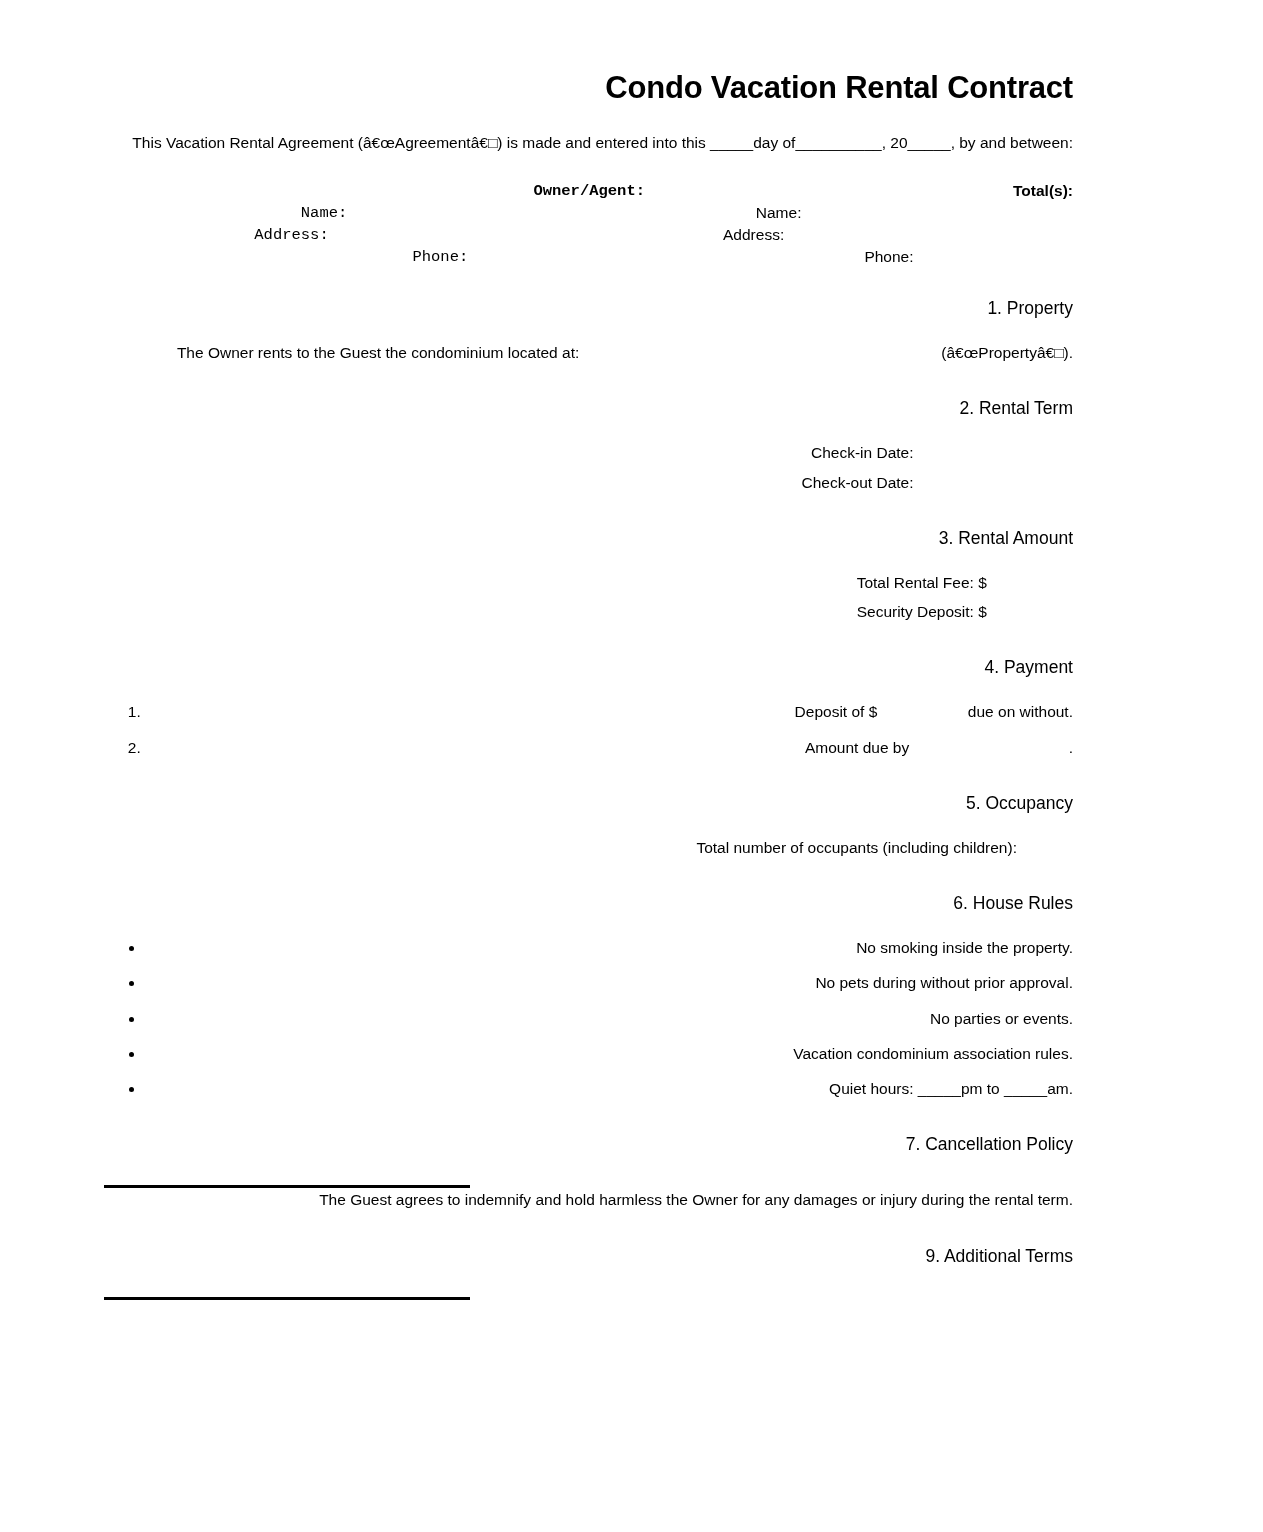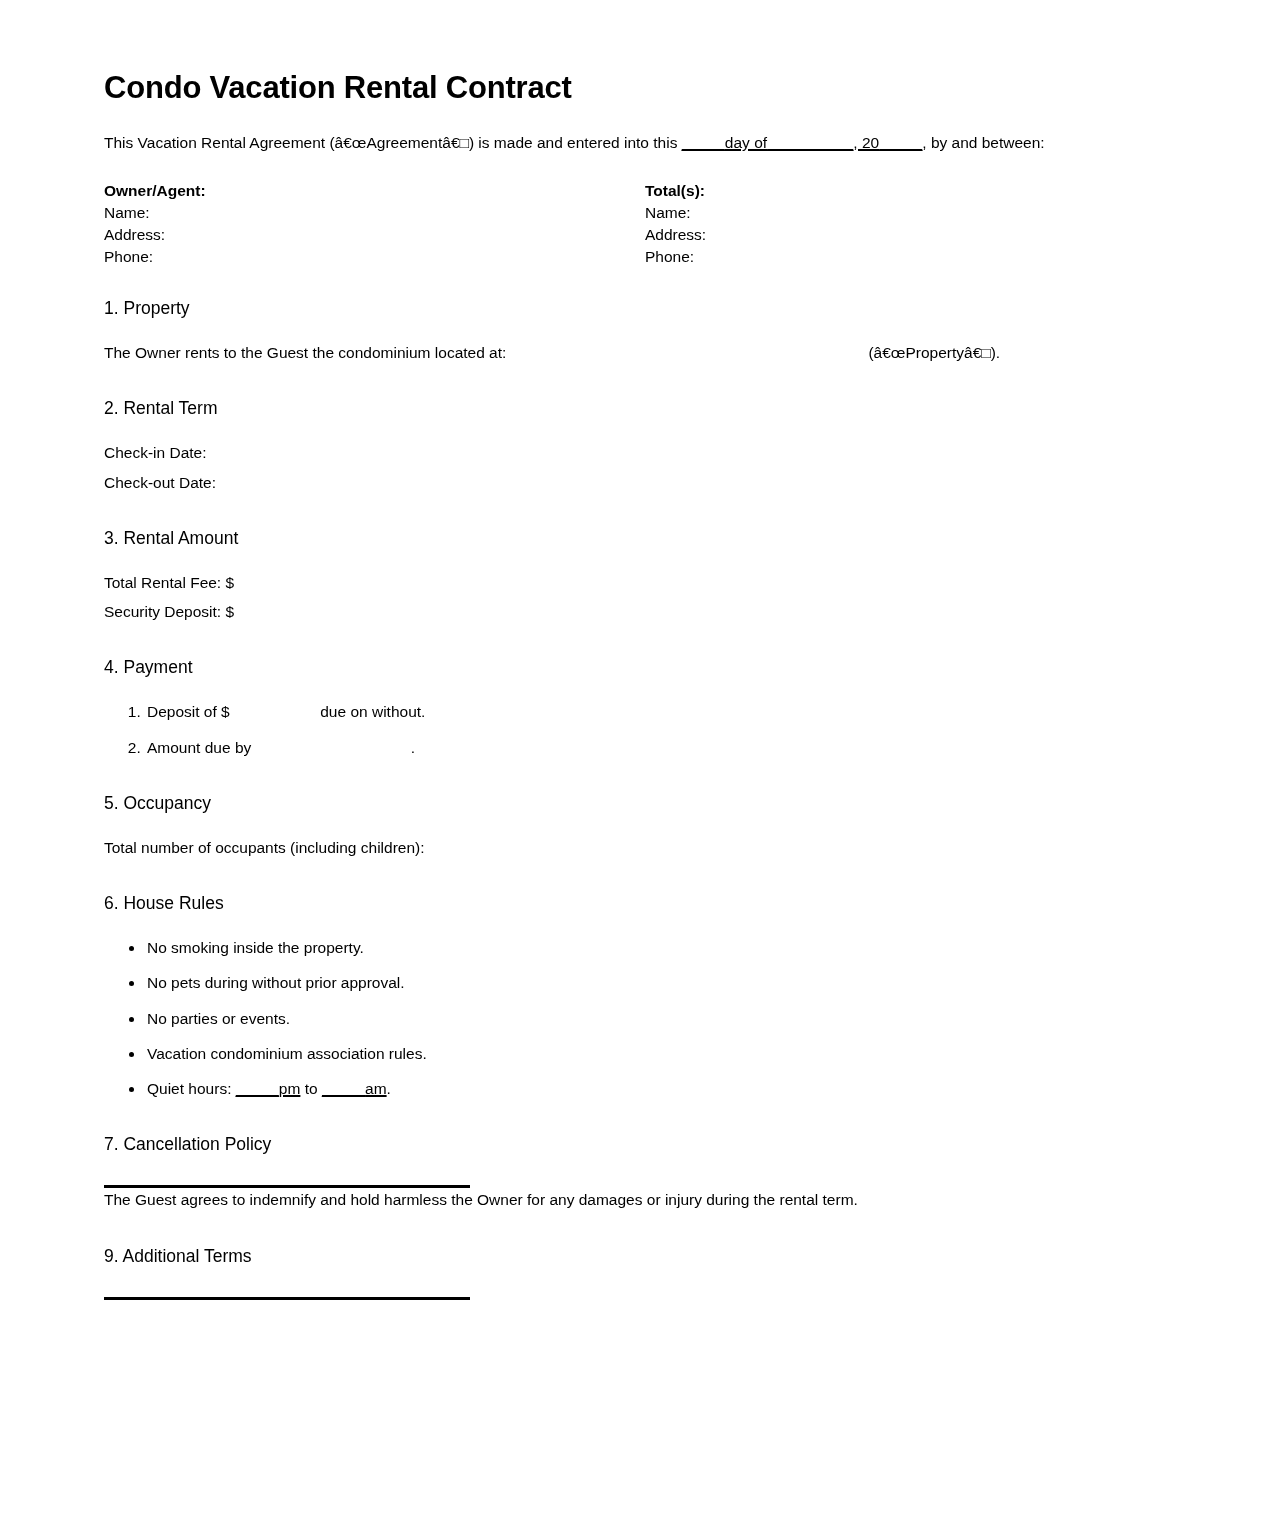--- a/index.html
+++ b/index.html
@@ -13,20 +13,21 @@
     font-family: "Liberation Sans", sans-serif;
     color: #000000;
     overflow: hidden;
   }
   .page {
     box-sizing: border-box;
     width: 1263px;
     height: 1532px;
     padding: 70px 190px 0 104px;
     background: #ffffff;
+    text-align: right;
   }
 
   h1.doc-title {
     font-size: 31px;
     font-weight: bold;
     letter-spacing: -0.2px;
     margin: 0 0 26px 0;
     line-height: 1.15;
   }
 
@@ -38,21 +39,21 @@
   }
 
   .parties {
     display: flex;
     margin: 0 0 30px 0;
   }
   .party {
     font-size: 15.5px;
     line-height: 1.42;
   }
-  .party.owner { width: 541px; flex: 0 0 541px; }
+  .party.owner { width: 541px; flex: 0 0 541px; font-family: Liberation Mono, monospace; }
   .party.guest { flex: 1 1 auto; }
   .party-title {
     font-weight: bold;
     display: block;
   }
   .party-row { display: block; white-space: nowrap; }
 
   h2.section {
     font-size: 17.5px;
     font-weight: normal;
@@ -86,21 +87,20 @@
 
   
   .blank {
     text-decoration: underline;
     text-decoration-thickness: 2px;
     text-underline-offset: 1px;
     white-space: pre;
     color: transparent;
   }
   .blank-lit {
-    text-decoration: underline;
     text-decoration-thickness: 2px;
     text-underline-offset: 1px;
     white-space: pre;
   }
   .rule-line {
     display: block;
     border-bottom: 3px solid #000000;
     height: 0;
     margin: 30px 0 0 0;
   }

